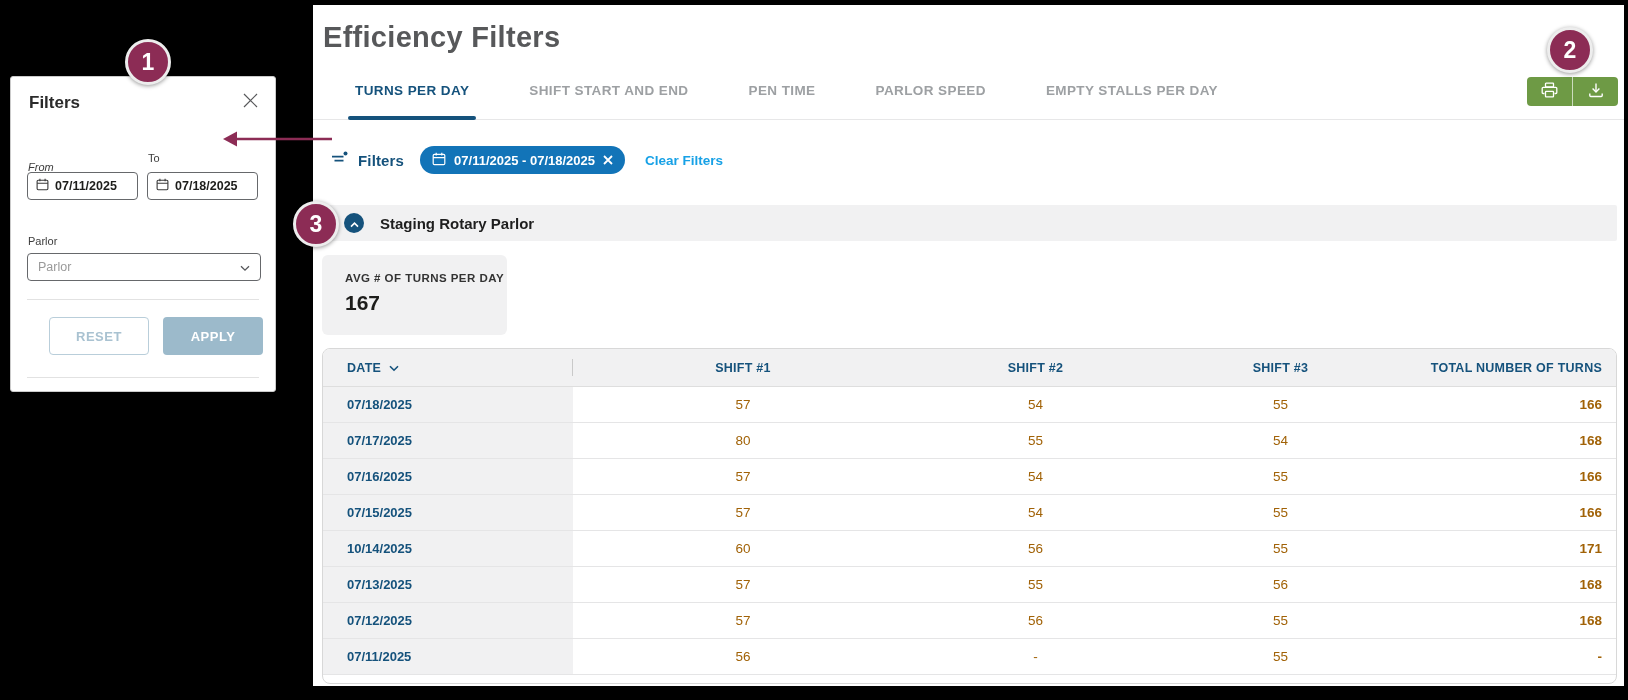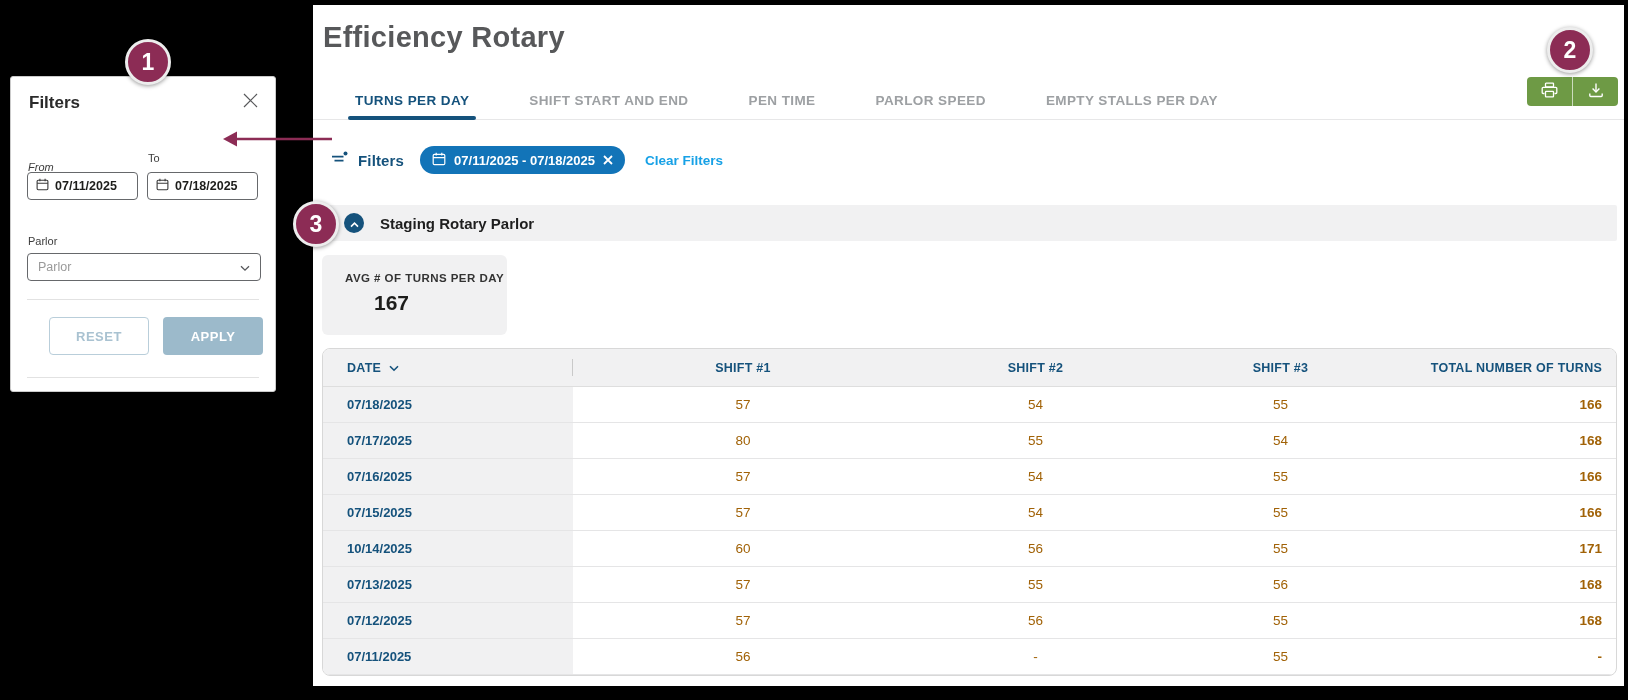--- a/index.html
+++ b/index.html
@@ -4,21 +4,21 @@
 <style>
   html,body{margin:0;padding:0;background:#000;}
   .canvas{position:relative;width:1628px;height:700px;background:#000;overflow:hidden;
           font-family:"Liberation Sans",sans-serif;-webkit-font-smoothing:antialiased;}
 
   
   .main{position:absolute;left:313px;top:5px;width:1311px;height:681px;background:#fff;}
   .page-title{position:absolute;left:10px;top:16px;font-size:29px;font-weight:bold;color:#57585A;letter-spacing:.01em;}
 
   .tabs{position:absolute;left:0;right:0;top:78px;height:37px;border-bottom:1px solid #E7E7E8;
-        display:flex;align-items:flex-end;padding-left:42px;gap:60px;box-sizing:border-box;}
+        display:flex;padding-left:42px;gap:60px;box-sizing:border-box;}
   .tab{position:relative;padding-bottom:11px;font-size:13.5px;font-weight:bold;letter-spacing:.03em;
        color:#9DA0A3;white-space:nowrap;cursor:pointer;}
   .tab.active{color:#15527C;}
   .tab.active::after{content:"";position:absolute;left:-7px;right:-7px;bottom:-1px;height:4px;border-radius:3px;background:#15527C;}
 
   .actions{position:absolute;right:6px;top:72px;height:29px;display:flex;border-radius:4px;overflow:hidden;}
   .act-btn{width:45px;background:#6E9A45;display:flex;align-items:center;justify-content:center;cursor:pointer;}
   .act-btn+.act-btn{border-left:1px solid rgba(255,255,255,.65);}
 
   .filter-row{position:absolute;left:17px;top:140px;height:30px;display:flex;align-items:center;}
@@ -29,24 +29,24 @@
   .clear{margin-left:20px;font-size:13.5px;font-weight:bold;color:#17A1E6;cursor:pointer;}
 
   .section-bar{position:absolute;left:9px;top:200px;width:1295px;height:36px;background:#F1F1F2;border-radius:2px;
                display:flex;align-items:center;padding-left:22px;gap:16px;box-sizing:border-box;}
   .chev-circle{width:20px;height:20px;border-radius:50%;background:#15527C;display:flex;align-items:center;justify-content:center;cursor:pointer;}
   .section-title{font-size:15px;font-weight:bold;color:#1E1E1E;}
 
   .stat-card{position:absolute;left:9px;top:250px;width:185px;height:80px;background:#F1F1F2;border-radius:6px;
              padding:17px 0 0 23px;box-sizing:border-box;}
   .stat-label{font-size:11.5px;font-weight:bold;color:#333;letter-spacing:.04em;}
-  .stat-value{font-size:21px;font-weight:bold;color:#1D1D1B;margin-top:7px;margin-left:29px;}
+  .stat-value{font-size:21px;font-weight:bold;color:#1D1D1B;margin-top:7px;}
 
   .table{position:absolute;left:9px;top:343px;width:1295px;background:#fff;border:1px solid #D8D8D8;
-         border-radius:8px;box-sizing:border-box;padding-bottom:0;overflow:hidden;}
+         border-radius:8px;box-sizing:border-box;padding-bottom:8px;overflow:hidden;}
   .thead{display:flex;height:37px;background:#F1F1F2;border-bottom:1px solid #DEDEDE;align-items:center;}
   .th{font-size:12.5px;font-weight:bold;color:#15527C;letter-spacing:.02em;box-sizing:border-box;}
   .th.date{width:250px;padding-left:24px;display:flex;align-items:center;gap:8px;cursor:pointer;position:relative;height:100%;}
   .th.date::after{content:"";position:absolute;right:0;top:10px;height:17px;width:1px;background:#C9C9C9;}
   .th.s{width:340px;text-align:center;}
   .th.s2,.th.s3{width:245px;text-align:center;}
   .th.total{flex:1;text-align:right;padding-right:14px;}
   .trow{display:flex;height:35px;border-bottom:1px solid #E5E5E6;}
   .td{box-sizing:border-box;line-height:35px;font-size:13.5px;color:#a16207;}
   .td.date{width:250px;padding-left:24px;background:#F1F1F2;color:#15527C;font-weight:bold;font-size:13px;cursor:pointer;}
@@ -82,21 +82,21 @@
   .c3{left:293px;top:201px;}
   .arrow{position:absolute;left:222px;top:128px;z-index:9;}
 </style>
 </head>
 <body>
 
 <div class="canvas">
 
   <div class="main">
 
-    <div class="page-title">Efficiency Rotary</div>
+    <div class="page-title">Efficiency Filters</div>
 
     <nav class="tabs">
         <div class="tab active">TURNS PER DAY</div>
         <div class="tab">SHIFT START AND END</div>
         <div class="tab">PEN TIME</div>
         <div class="tab">PARLOR SPEED</div>
         <div class="tab">EMPTY STALLS PER DAY</div>
       </nav>
 
     <div class="actions">

